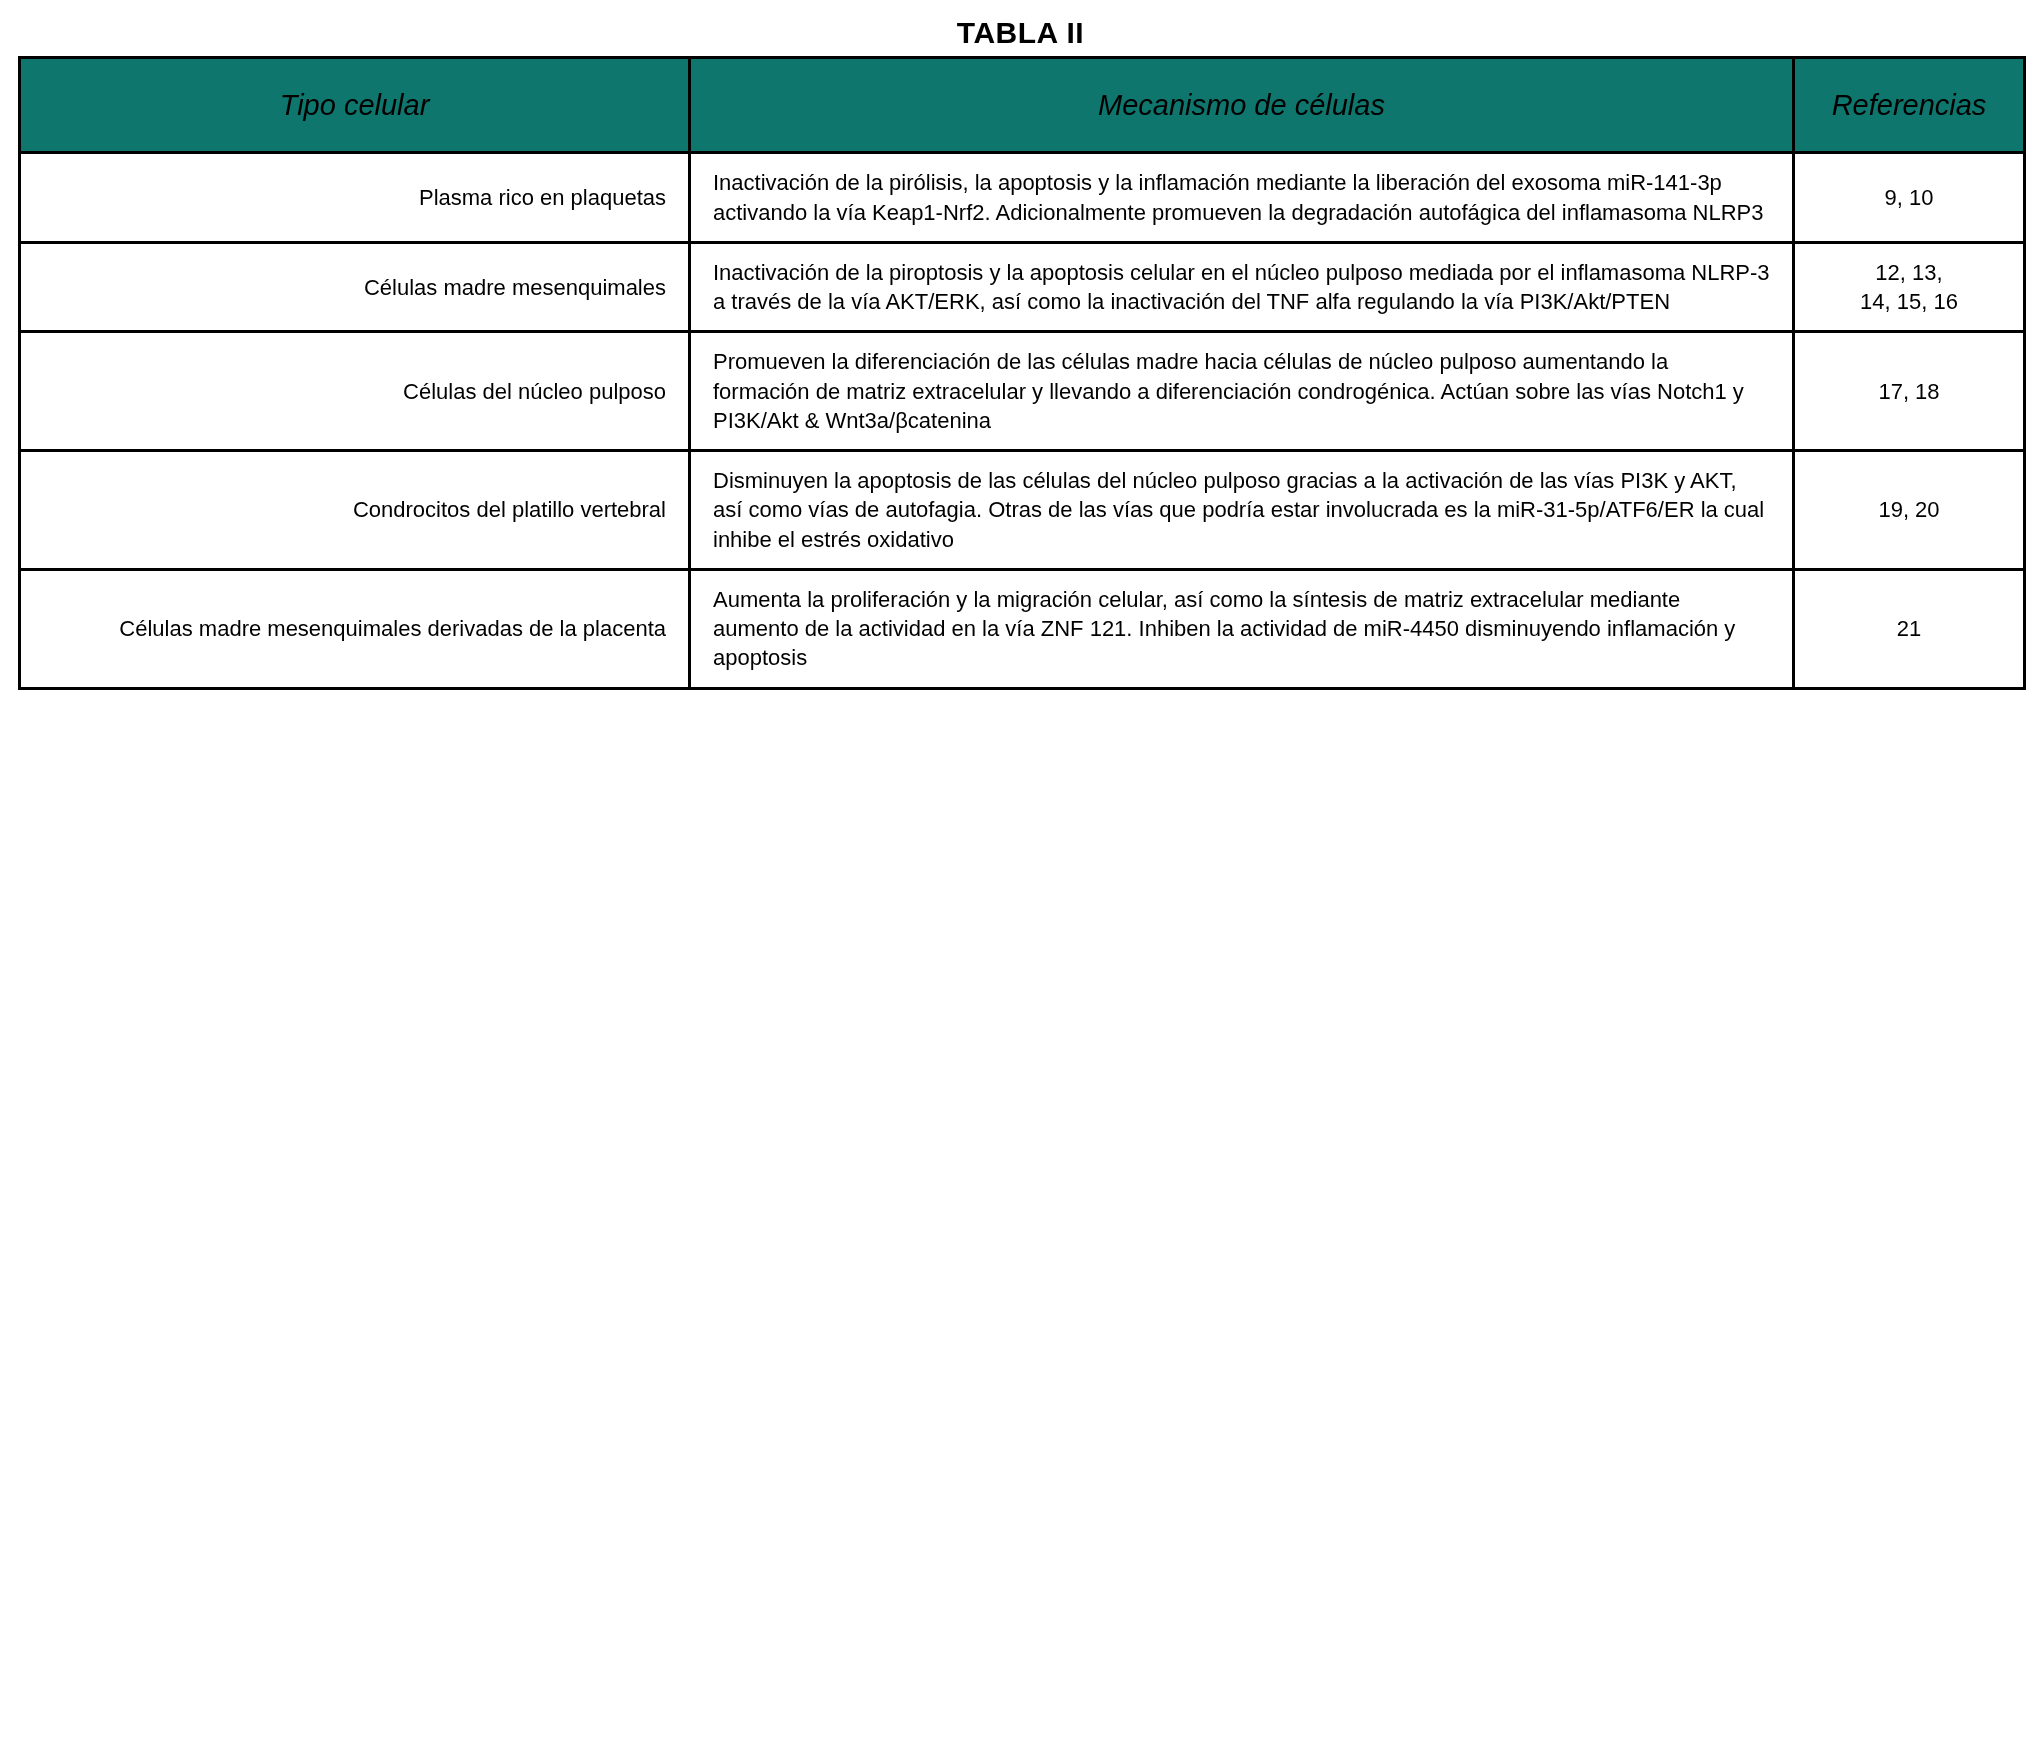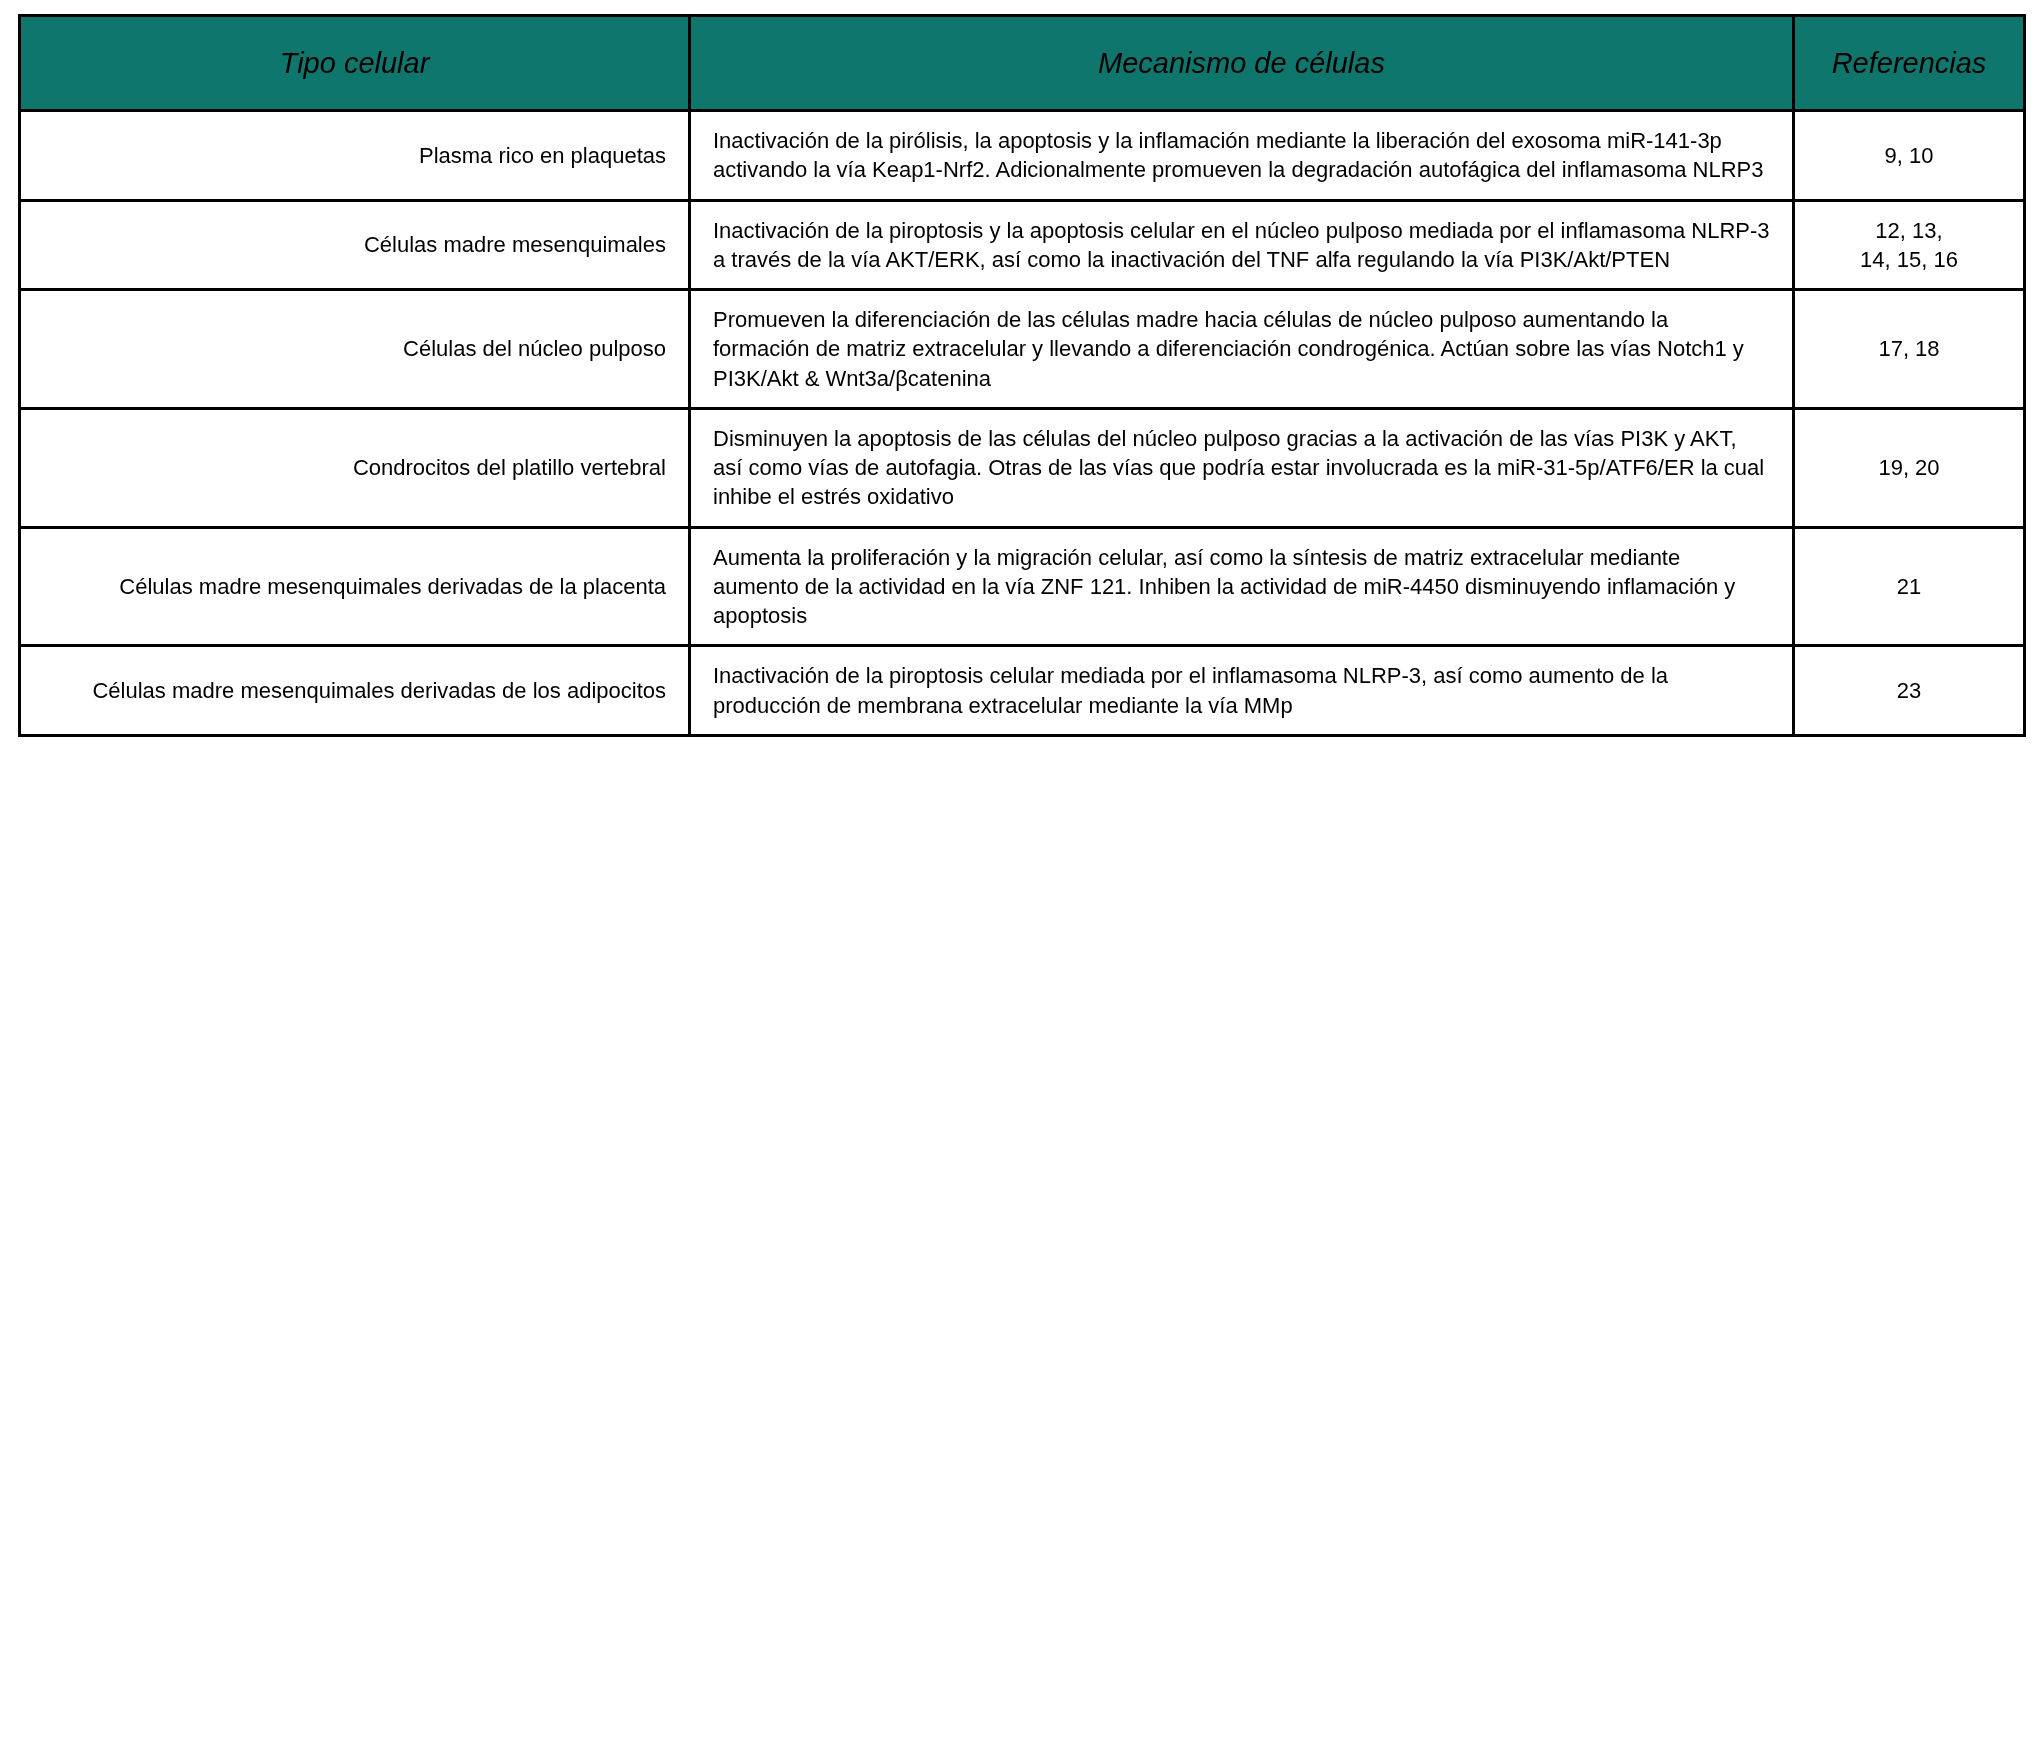--- a/index.html
+++ b/index.html
@@ -74,20 +74,21 @@
     padding: 14px 18px;
     text-align: center;
   }
   .nowrap-break { white-space: pre-line; }
 </style>
 </head>
 <body>
 
 <div class="page">
 
+  <div class="table-title">TABLA II</div>
 
   <table class="data-table">
     <colgroup>
       <col class="c1">
       <col class="c2">
       <col class="c3">
     </colgroup>
     <thead>
       <tr>
         <th>Tipo celular</th>
@@ -115,21 +116,16 @@
       <tr>
         <td class="cell-type">Condrocitos del platillo vertebral</td>
         <td class="cell-mech">Disminuyen la apoptosis de las células del núcleo pulposo gracias a la activación de las vías PI3K y AKT, así como vías de autofagia. Otras de las vías que podría estar involucrada es la miR-31-5p/ATF6/ER la cual inhibe el estrés oxidativo</td>
         <td class="cell-ref nowrap-break">19, 20</td>
       </tr>
       <tr>
         <td class="cell-type">Células madre mesenquimales derivadas de la placenta</td>
         <td class="cell-mech">Aumenta la proliferación y la migración celular, así como la síntesis de matriz extracelular mediante aumento de la actividad en la vía ZNF 121. Inhiben la actividad de miR-4450 disminuyendo inflamación y apoptosis</td>
         <td class="cell-ref nowrap-break">21</td>
       </tr>
-      <tr>
-        <td class="cell-type">Células madre mesenquimales derivadas de los adipocitos</td>
-        <td class="cell-mech">Inactivación de la piroptosis celular mediada por el inflamasoma NLRP-3, así como aumento de la producción de membrana extracelular mediante la vía MMp</td>
-        <td class="cell-ref nowrap-break">23</td>
-      </tr>
     </tbody>
   </table>
 
 </div>
 
 </body></html>

